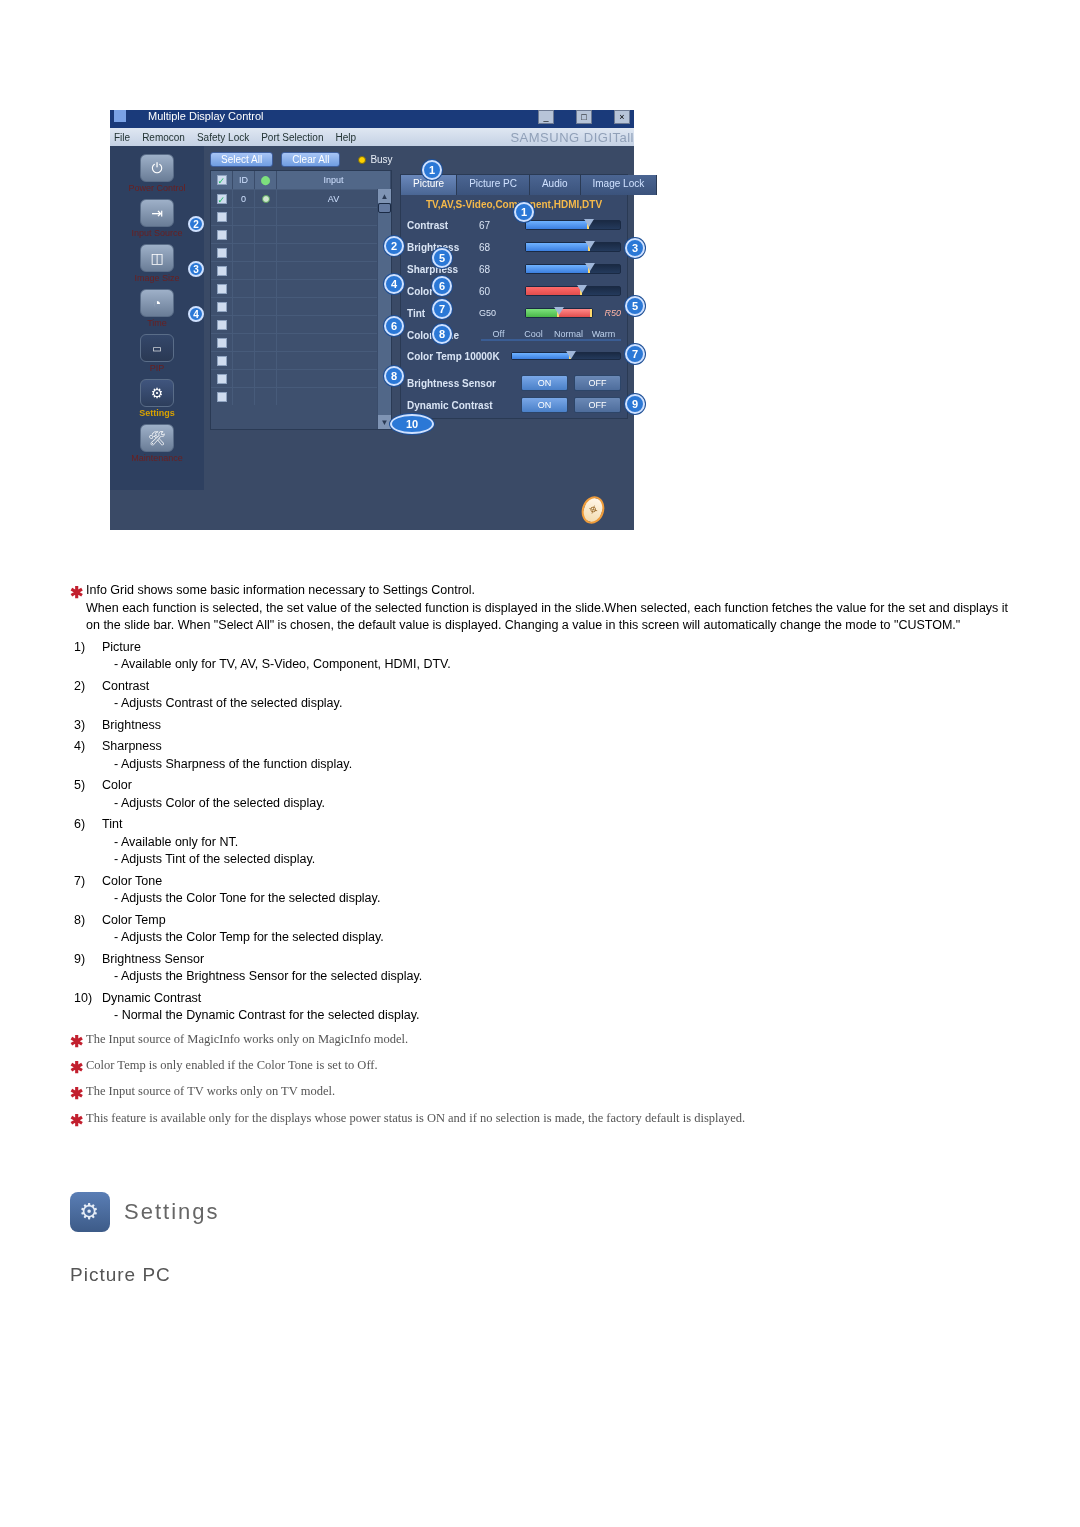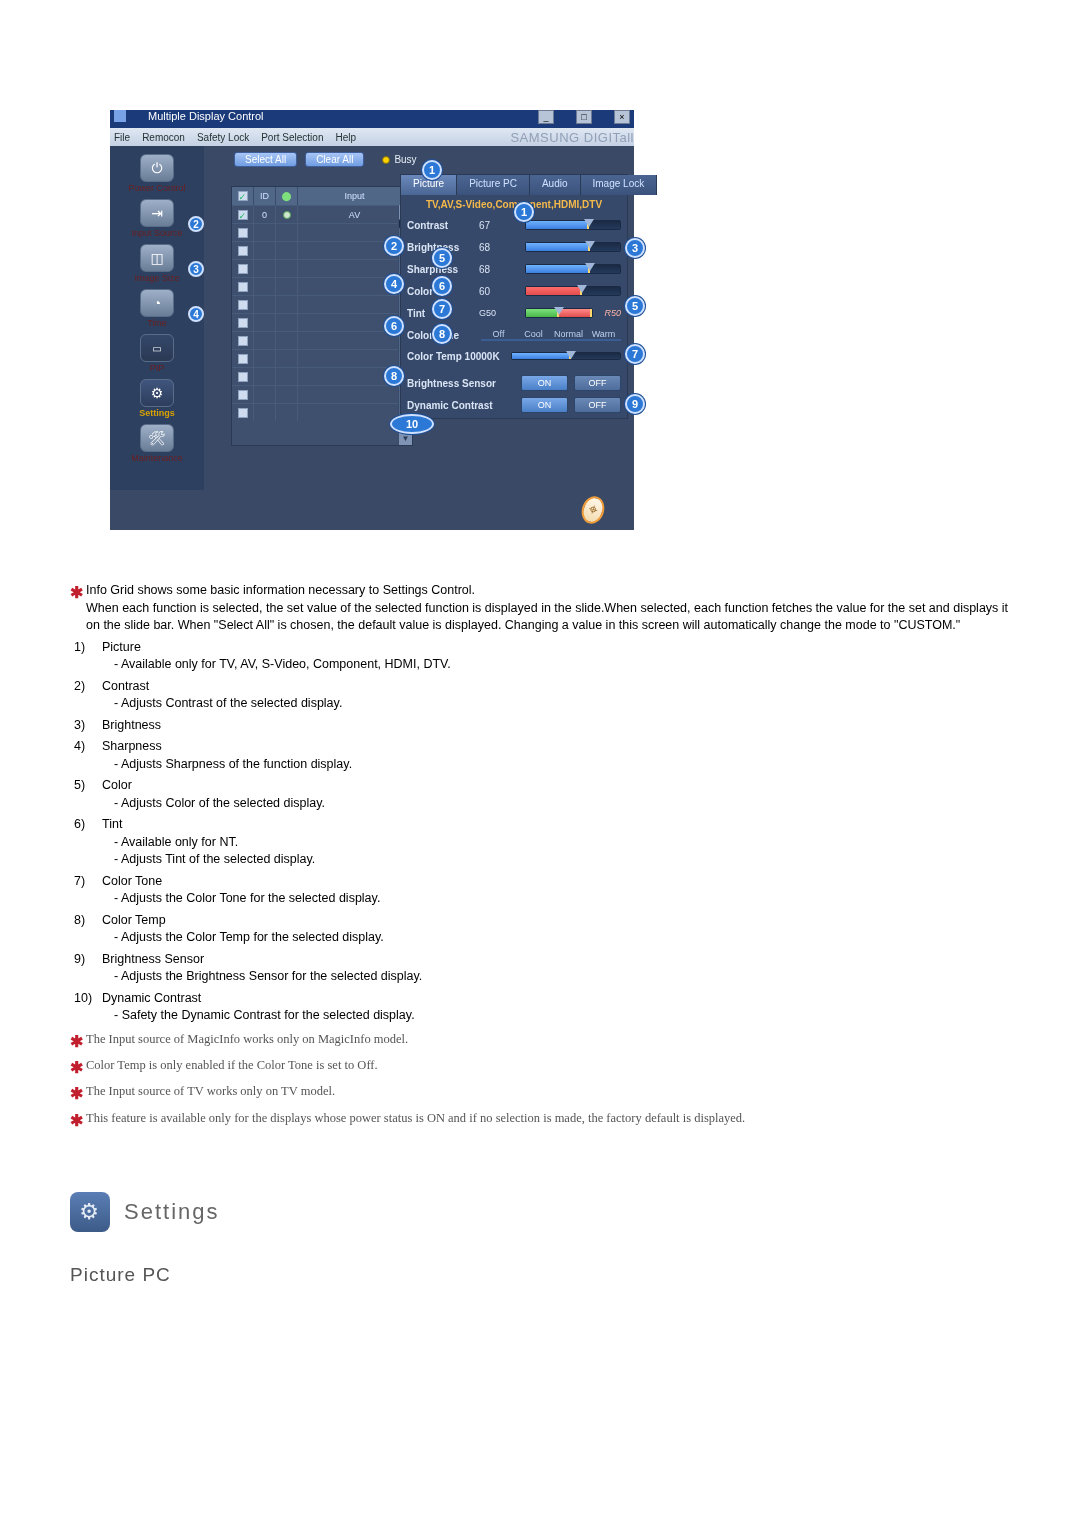--- a/index.html
+++ b/index.html
@@ -99,36 +99,36 @@
     border-radius:50%;
     font-size:10px; font-weight:bold;
     display:flex; align-items:center; justify-content:center;
   }
 
   .workspace {
     flex:1; position:relative;
     padding: 6px;
   }
   .ws-top {
-    display:flex; align-items:center; gap:8px; margin-bottom:6px;margin-left:24px;
+    display:flex; align-items:center; gap:8px; margin-bottom:6px;
   }
   .pill-btn {
     background: linear-gradient(#a8c5f5,#6f9de2);
     border-radius:3px; padding:1px 10px;
     font-size:10px; color:#fff; border:1px solid #3e5e9c;
     position:relative;
   }
   .busy { display:flex; align-items:center; gap:4px; font-size:10px; color:#e6ecf5; margin-left:10px;}
   .busy-dot { width:8px; height:8px; background:#ffd200; border:1px solid #7a6a10; border-radius:50%; }
 
   .grid-panel {
-    position:absolute; left:6px; top:40px;
+    position:absolute; left:6px; top:24px;
     width:182px; height:260px;
     background:#3e506e; border:1px solid #2a3a54;
-    font-size:9px; color:#cfe1ff;margin-left:21px;
+    font-size:9px; color:#cfe1ff;
   }
   .grid-head {
     display:flex; height:18px; align-items:center;
     background:#516788;
   }
   .gh { border-right:1px solid #3a4c6a; height:100%; display:flex; align-items:center; justify-content:center;}
   .gh.chk { width:22px; }
   .gh.id { width:22px; }
   .gh.pw { width:22px; }
   .gh.input { flex:1; }
@@ -651,21 +651,21 @@
           <div class="item-num">9)</div>
           <div class="item-body">
             <div>Brightness Sensor</div>
             <div class="item-sub">- Adjusts the Brightness Sensor for the selected display.</div>
           </div>
         </div>
         <div class="item-row">
           <div class="item-num">10)</div>
           <div class="item-body">
             <div>Dynamic Contrast</div>
-            <div class="item-sub">- Safety the Dynamic Contrast for the selected display.</div>
+            <div class="item-sub">- Normal the Dynamic Contrast for the selected display.</div>
           </div>
         </div>
       </div>
 
     <div id="notes-container" style="margin-top:6px;">
         <div class="note-row">
           <span class="star">✱</span>
           <div class="note-text">The Input source of MagicInfo works only on MagicInfo model.</div>
         </div>
         <div class="note-row">

